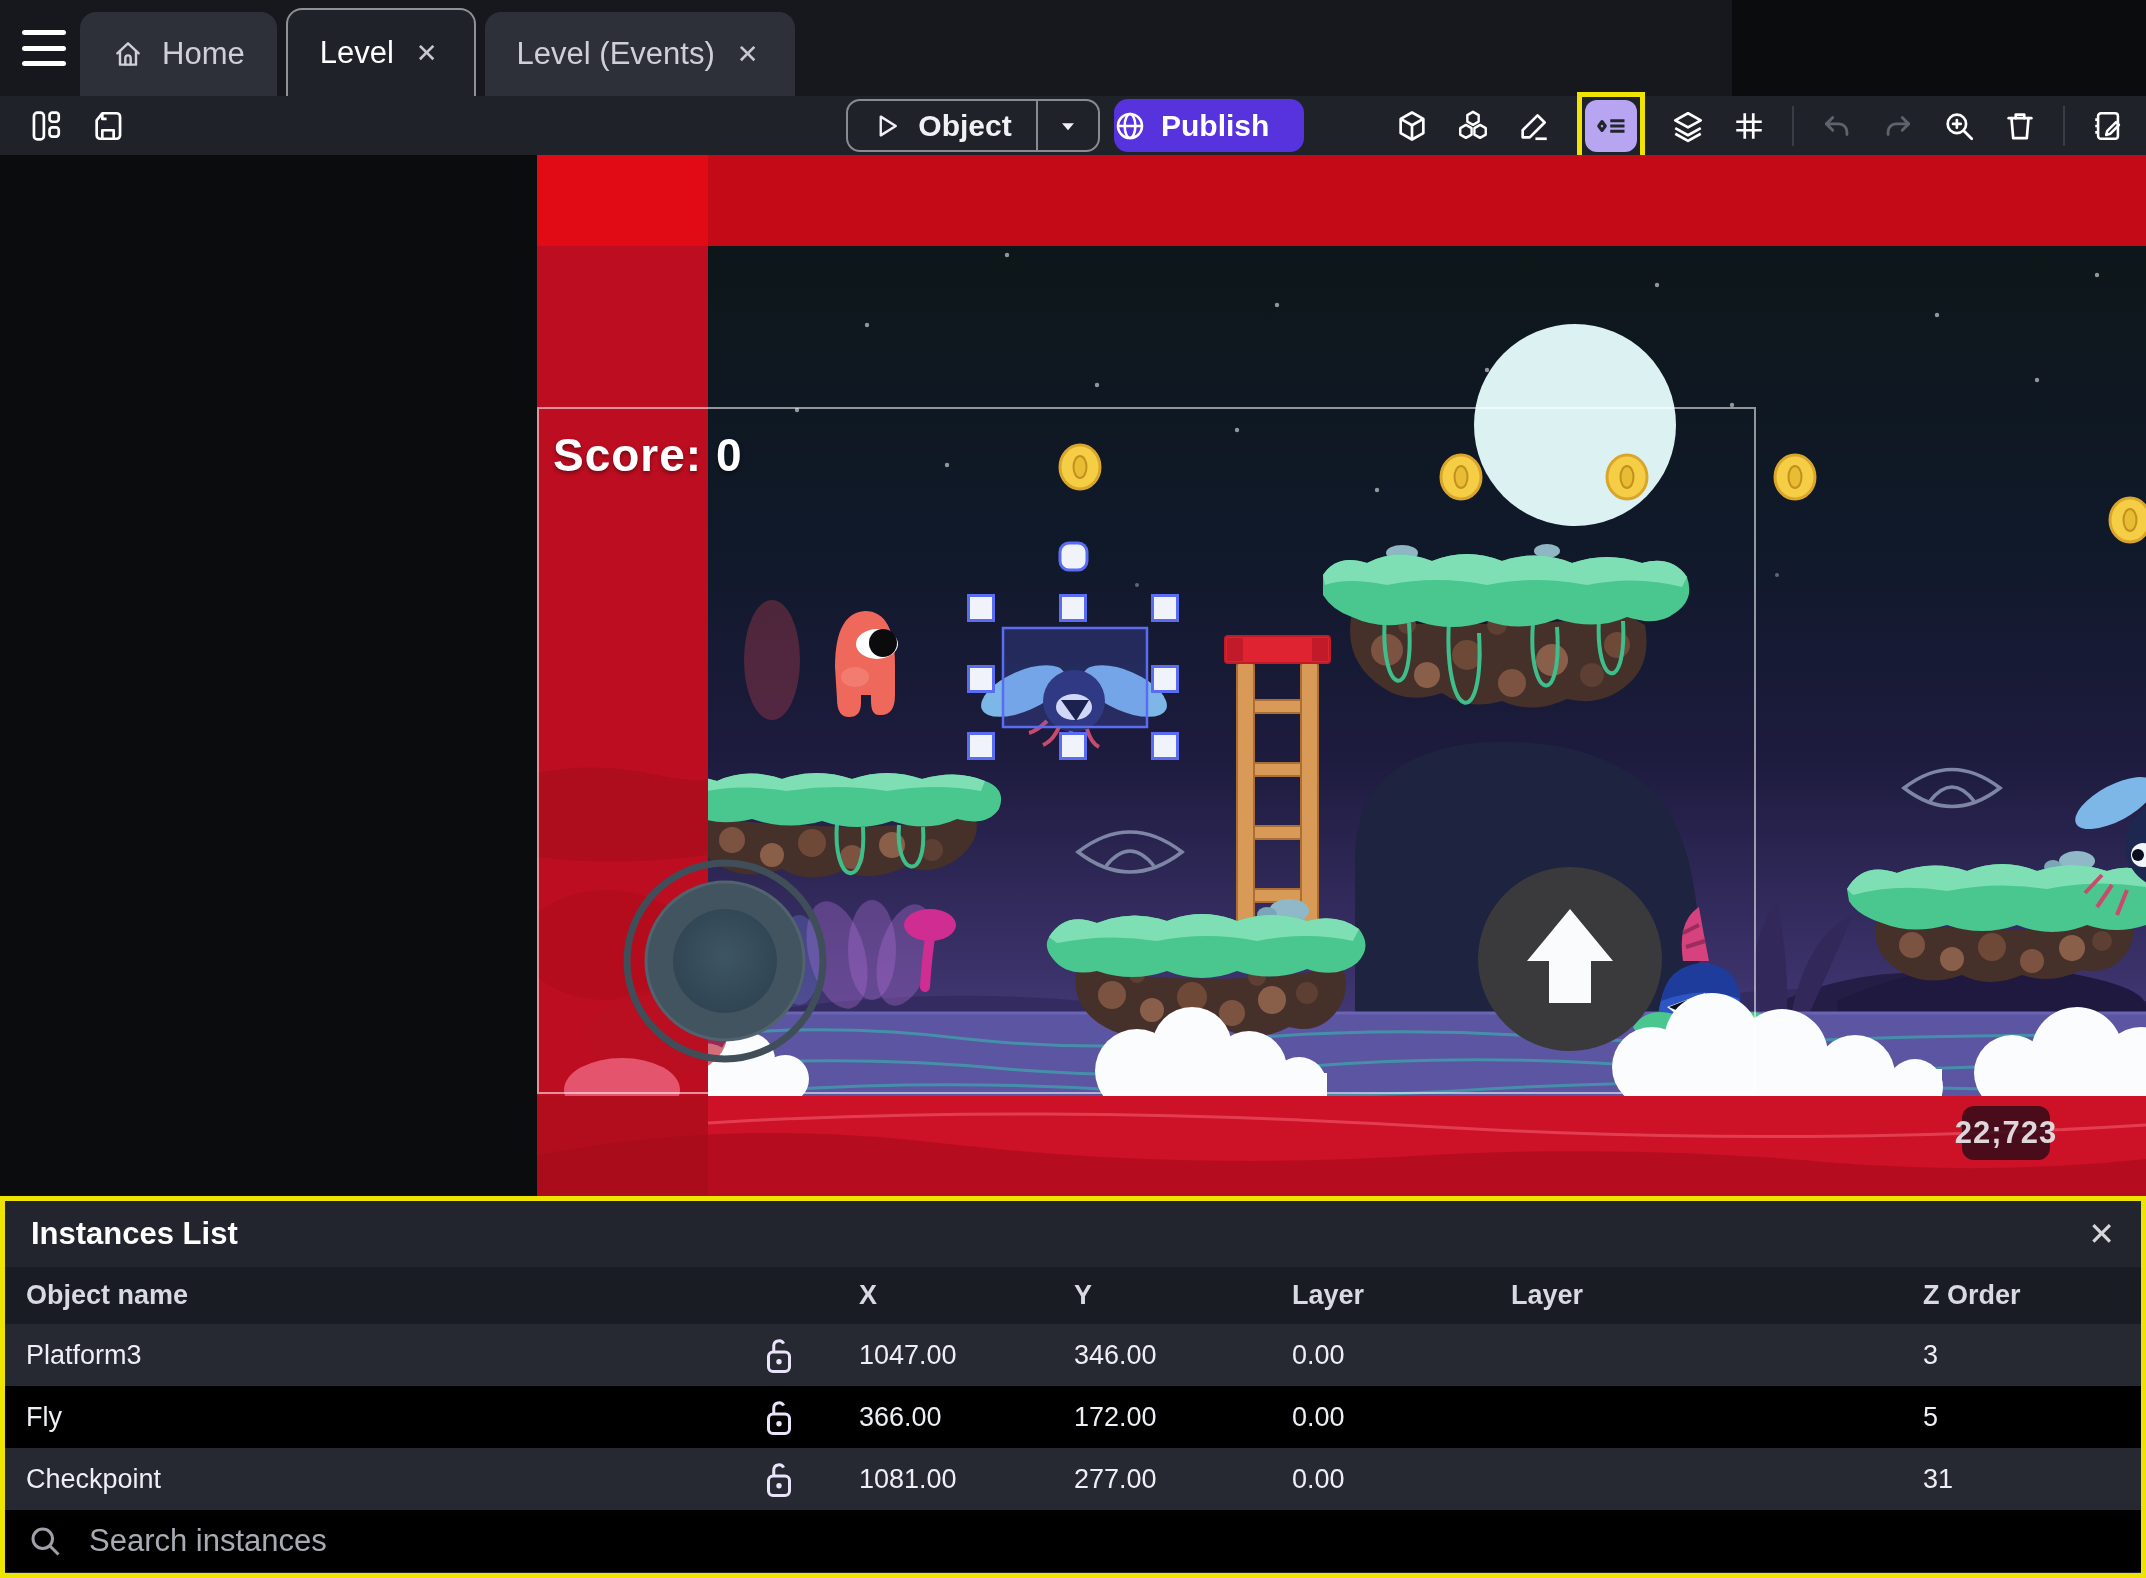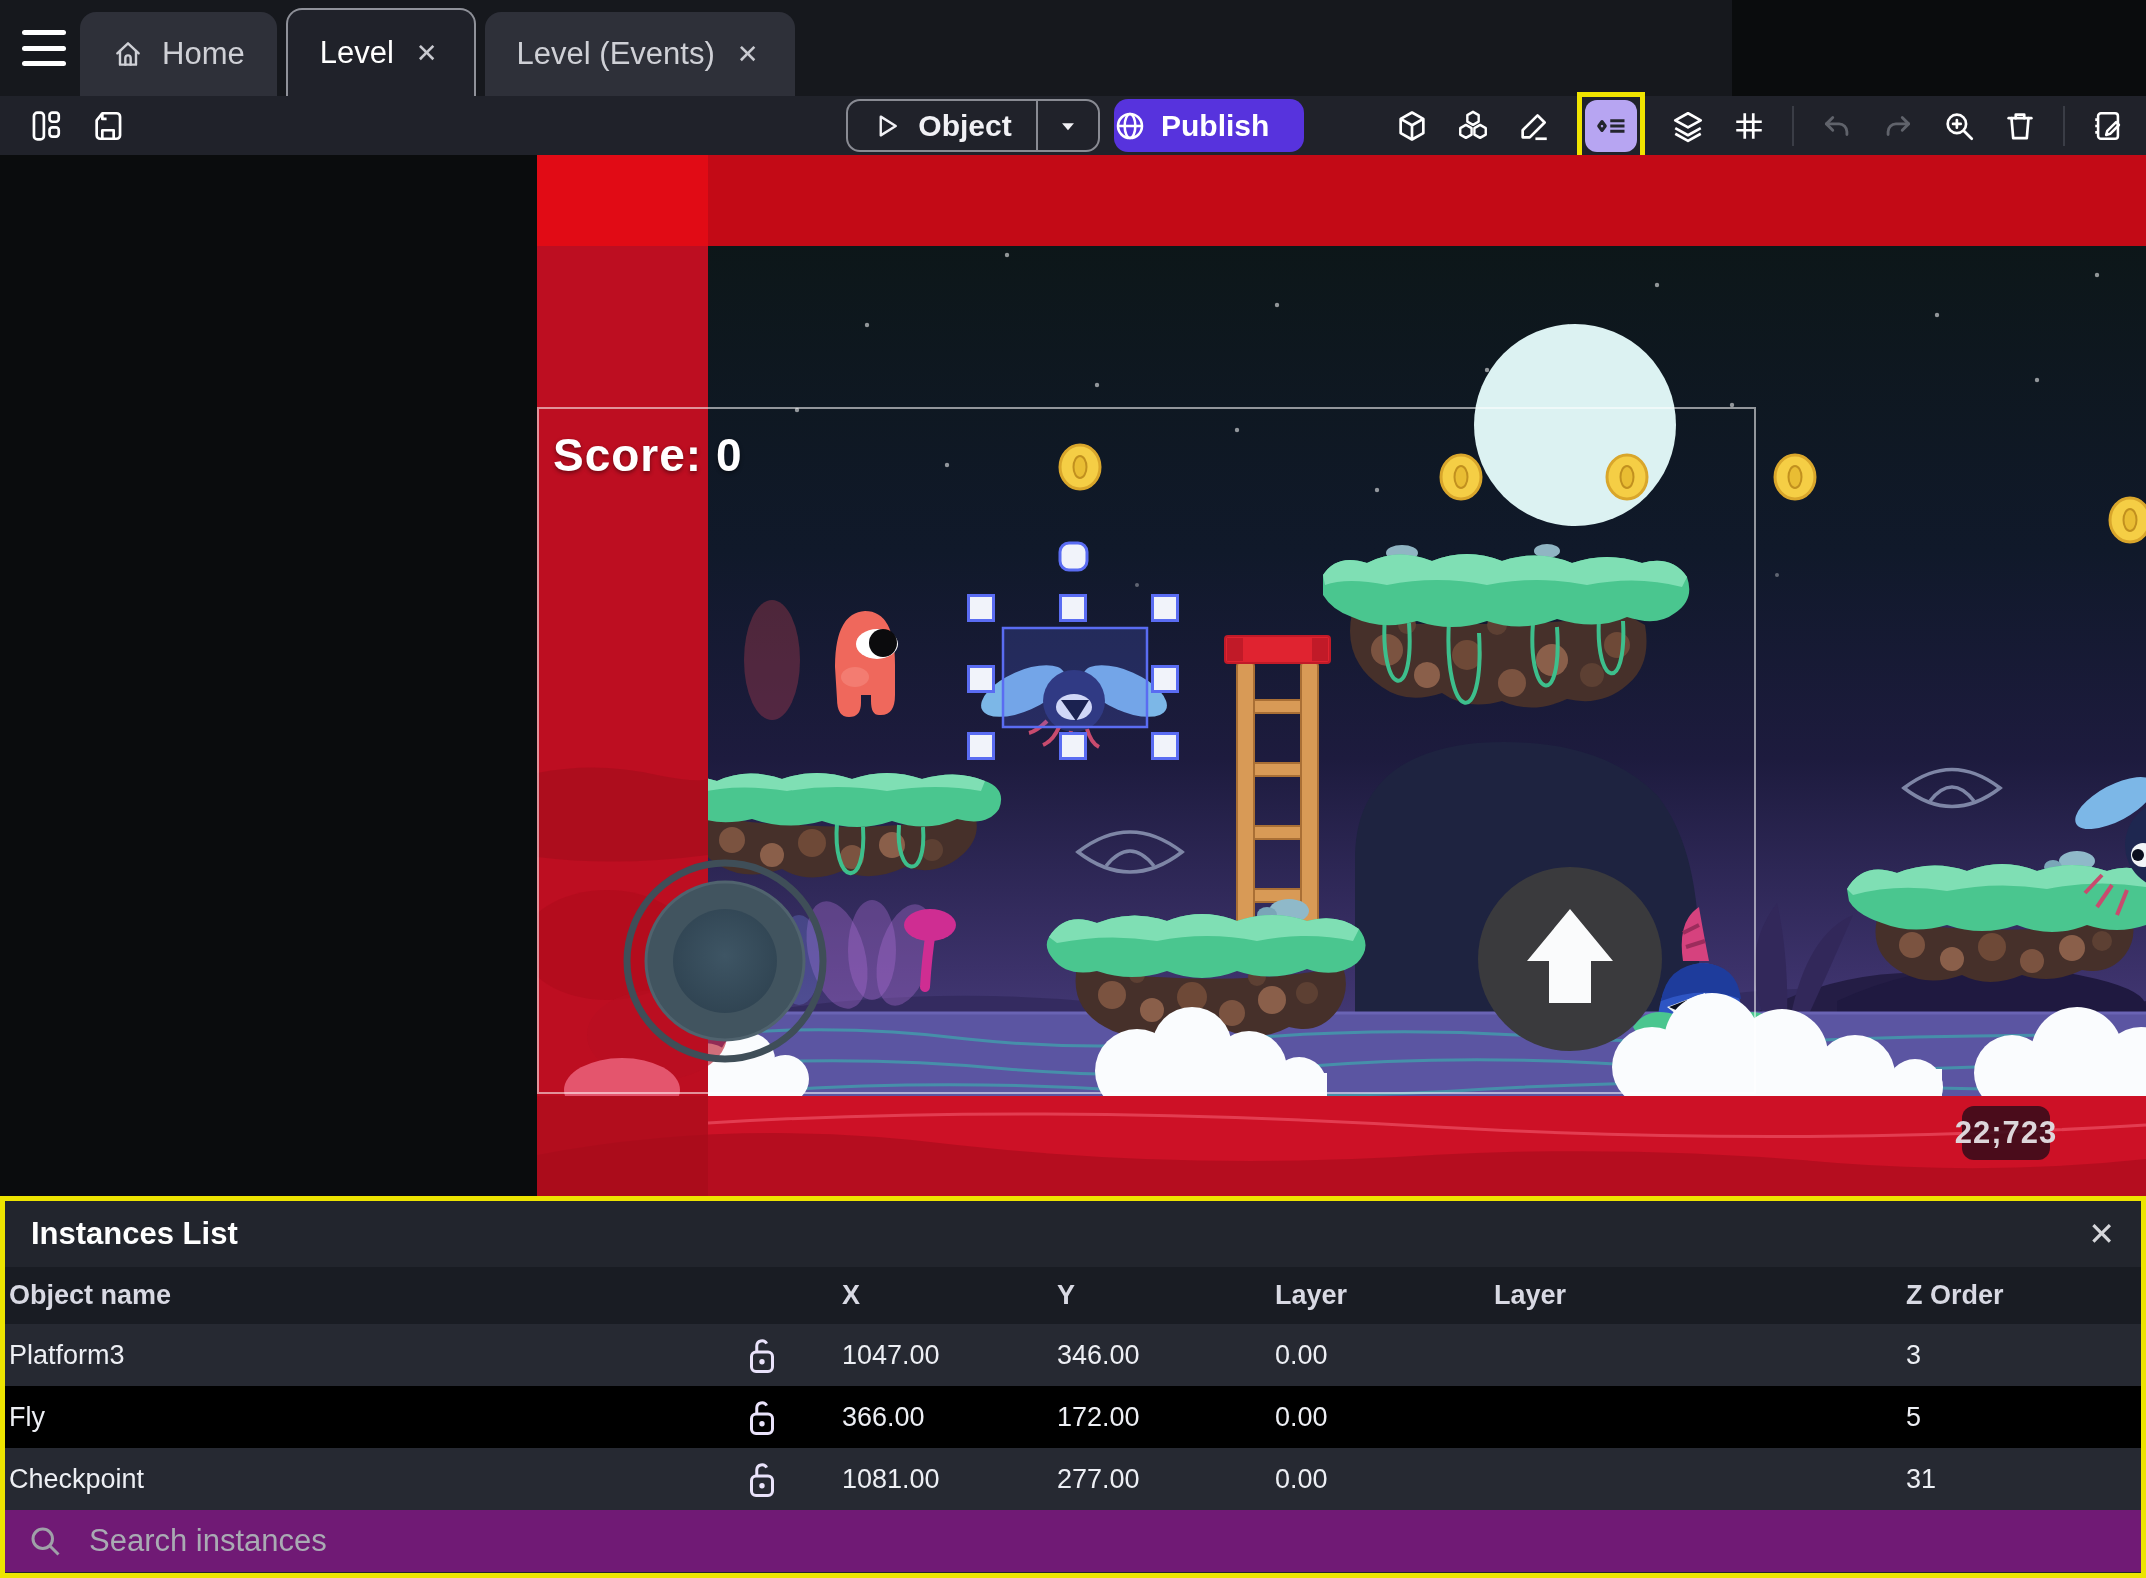--- a/index.html
+++ b/index.html
@@ -36,27 +36,27 @@
   .canvas { position:absolute; top:155px; left:0; width:1780px; height:1041px; background:#0a0c0d; }
   .scene { position:absolute; left:537px; top:0; width:1609px; height:1041px; display:block; }
   .score-overlay { position:absolute; left:553px; top:273px; font-size:46px; font-weight:bold; color:#ffffff; text-shadow:0 2px 4px rgba(0,0,0,.45); letter-spacing:1px; }
   .coords-badge { position:absolute; left:1962px; top:951px; width:88px; height:54px; background:rgba(56,11,26,.88); border-radius:12px; display:flex; align-items:center; justify-content:center; font-size:31px; font-weight:bold; color:#ddd6da; letter-spacing:1px; }
 
   
   .panel { position:absolute; top:1196px; left:0; width:2146px; height:382px; border:5px solid #ede400; background:#22252d; }
   .panel-title-row { height:66px; display:flex; align-items:center; padding:0 26px; }
   .panel-title { font-size:31px; font-weight:bold; color:#ffffff; }
   .panel-close { margin-left:auto; font-size:32px; color:#d5d6da; background:none; border:none; cursor:pointer; font-family:"Liberation Sans",sans-serif; }
-  .grid-row { display:grid; grid-template-columns:735px 98px 215px 218px 219px 412px 1fr; align-items:center; padding-left:4px; }
+  .grid-row { display:grid; grid-template-columns:735px 98px 215px 218px 219px 412px 1fr; align-items:center; padding-left:21px; }
   .panel-header { height:57px; background:#191c23; font-size:27px; font-weight:bold; color:#d8d9e3; }
   .inst-row { height:62px; font-size:27px; color:#edeff4; cursor:pointer; }
   .inst-row.dark { background:#262932; }
   .inst-row.light { background:#000000; }
   .lockcell { display:flex; align-items:center; }
-  .search-row { height:62px; background:#701a75; display:flex; align-items:center; gap:26px; padding-left:22px; }
+  .search-row { height:62px; background:#000000; display:flex; align-items:center; gap:26px; padding-left:22px; }
   .search-row input { flex:1; background:transparent; border:none; outline:none; font-size:31px; color:#e8e9ee; font-family:"Liberation Sans",sans-serif; }
   .search-row input::placeholder { color:#a9abb3; }
   svg { display:block; }
 </style>
 </head>
 <body>
 
 <div class="app">
 
   <div class="tabbar">

